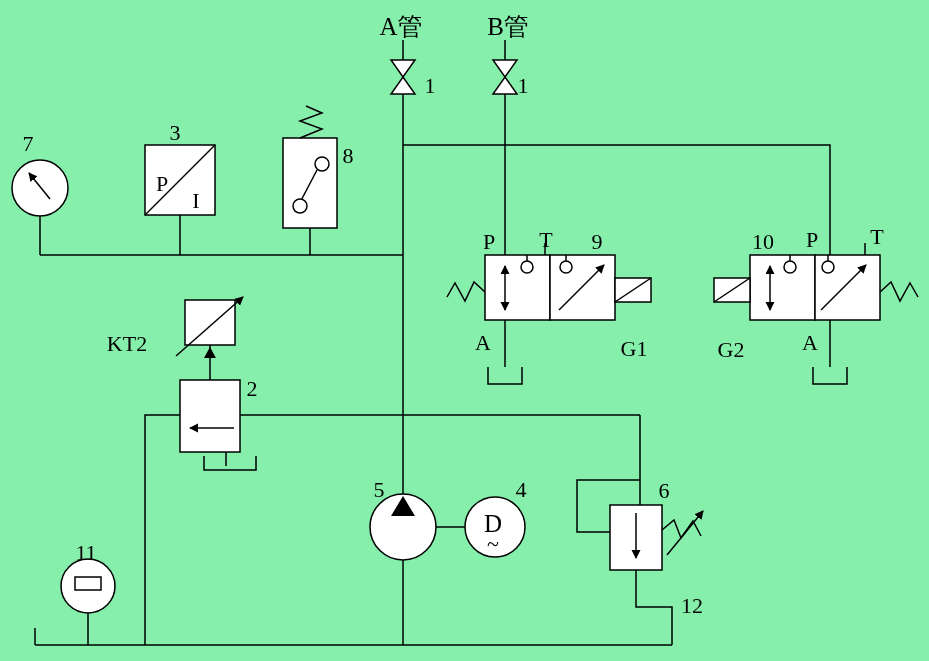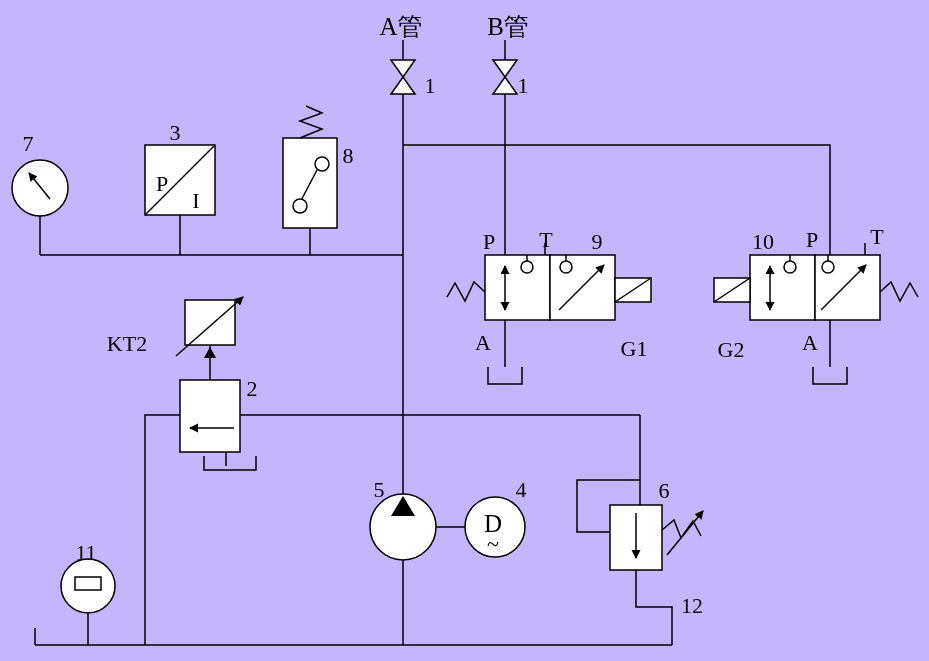--- a/index.html
+++ b/index.html
@@ -1,16 +1,16 @@
 <!DOCTYPE html>
 <html><head>
 <meta charset="utf-8">
 <style>
   html,body{margin:0;padding:0;background:#fff;}
-  .stage{width:929px;height:661px;background:#c4b5fd;position:relative;overflow:hidden;}
+  .stage{width:929px;height:661px;background:#86efac;position:relative;overflow:hidden;}
   svg{display:block;}
   .ln{stroke:#000;stroke-width:1.5;fill:none;}
   .shape{stroke:#000;stroke-width:1.5;fill:#fff;}
   .filled{fill:#000;stroke:none;}
   text{font-family:"Liberation Serif","DejaVu Serif",serif;fill:#000;}
   .t25{font-size:25px;}
   .t22{font-size:22px;}
 </style>
 </head>
 <body>

